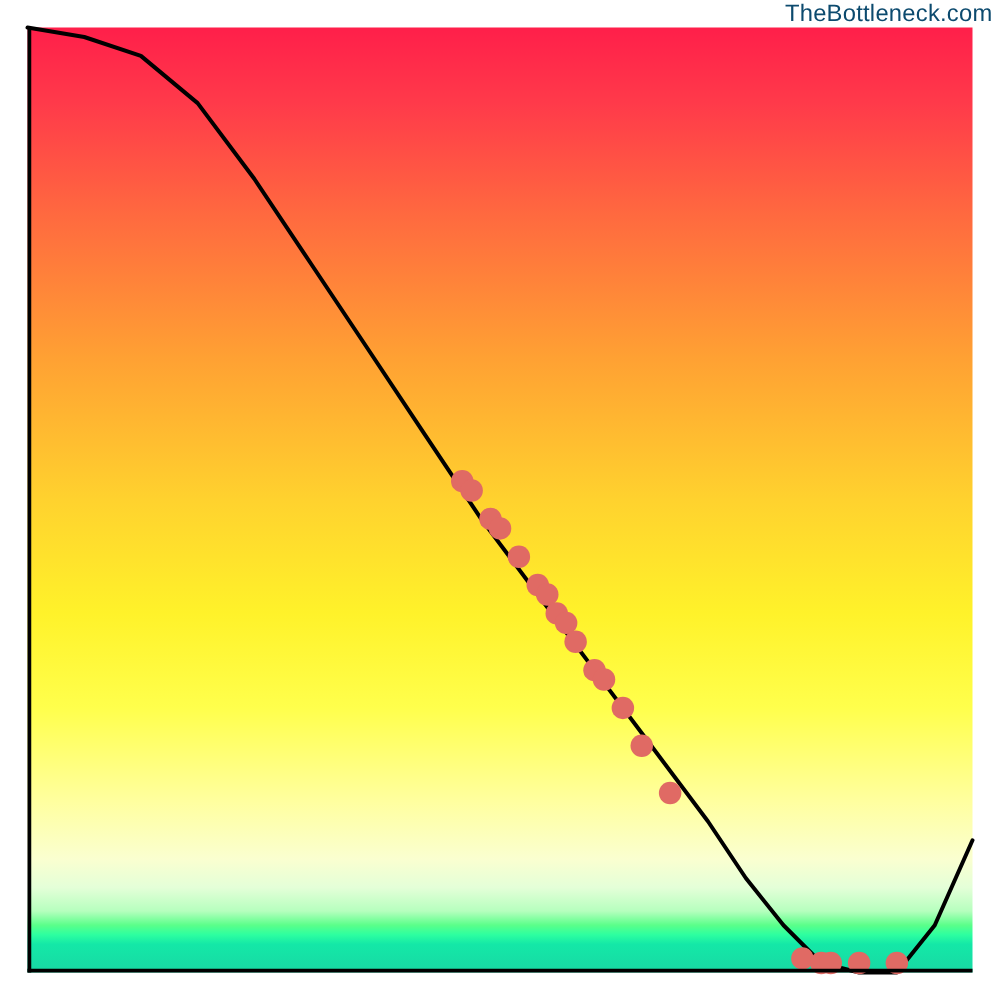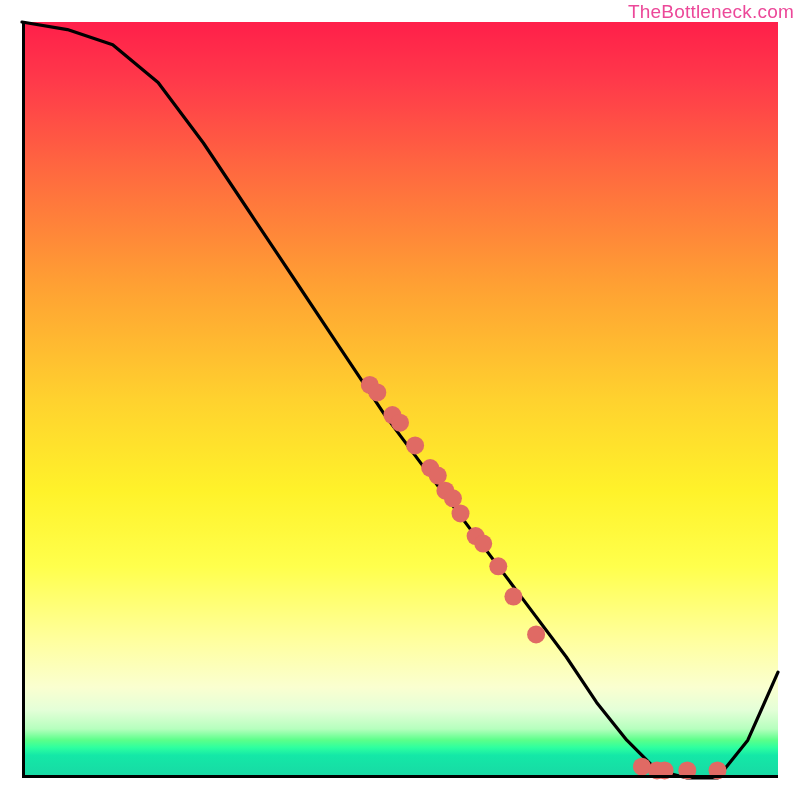--- a/index.html
+++ b/index.html
@@ -67,21 +67,21 @@
     position: absolute;
     left: 0; top: 0;
     width: 100%;
     height: 100%;
     overflow: visible;
   }
   .watermark {
     position: absolute;
     top: 1px;
     right: 6px;
-    color: #ec4899;
+    color: #0c4a6e;
     font-size: 19px;
     letter-spacing: 0.2px;
     font-weight: 500;
     margin-left: 41px;
   }
 </style>
 </head>
 <body>
 
 <div class="chart-wrap">

